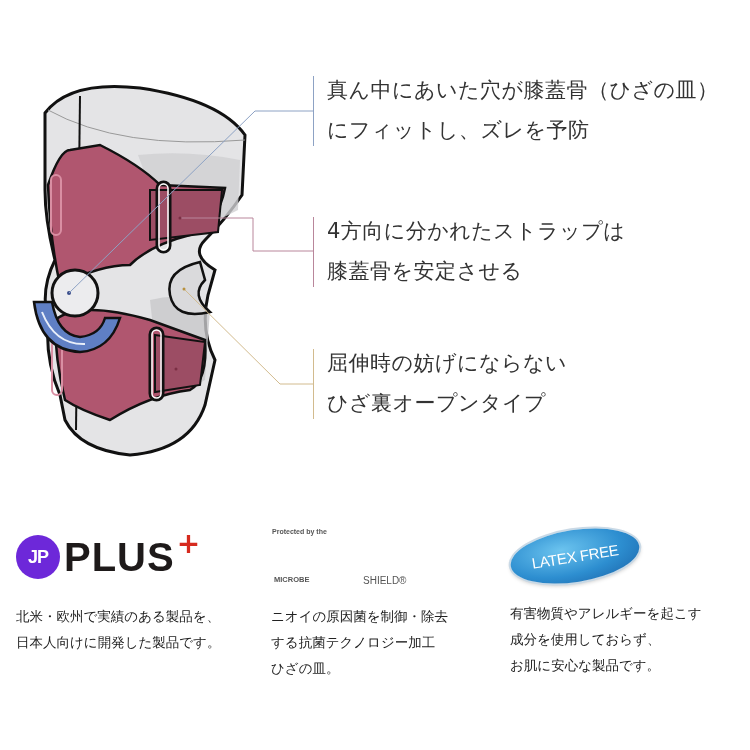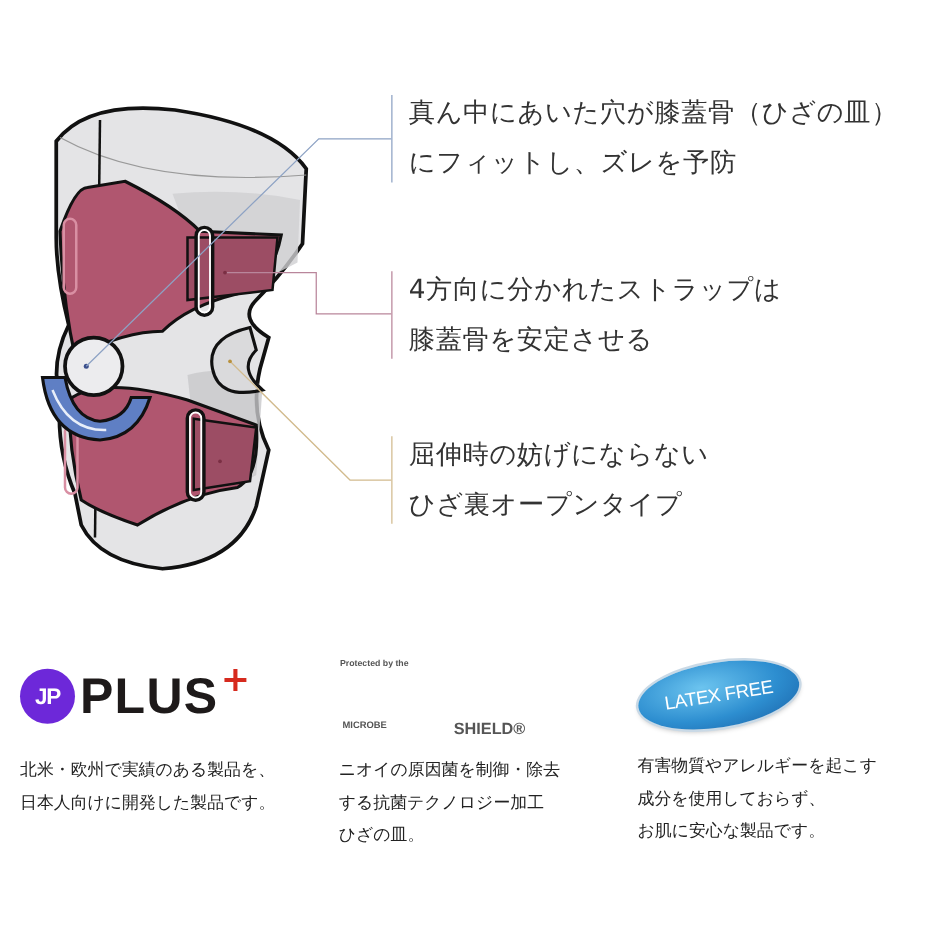--- a/index.html
+++ b/index.html
@@ -14,21 +14,21 @@
   .jp-circle { width:44px; height:44px; border-radius:50%; background:#6d28d9; color:#fff;
                font-family:"Liberation Sans",sans-serif; font-weight:bold; font-size:18px;
                display:flex; align-items:center; justify-content:center; letter-spacing:-1px; }
   .plus-text { font-family:"Liberation Sans",sans-serif; font-weight:900; font-size:40px; color:#1e1a1a;
                margin-left:4px; letter-spacing:1px; line-height:40px;text-align:right; }
   .plus-mark { color:#d62a1e; font-size:28px; font-weight:bold; position:relative; top:-14px; margin-left:2px; }
   .aegis { position:absolute; left:268px; top:528px; width:140px; height:56px; color:#555; }
   .aegis .small { font-family:"Liberation Sans",sans-serif; font-weight:bold; font-size:7px; position:absolute; left:4px; top:0; }
   .aegis .word { font-family:"Liberation Sans",sans-serif; font-weight:bold; font-size:44px; position:absolute; left:0; top:2px; letter-spacing:-3px; line-height:44px; }
   .aegis .sub1 { font-family:"Liberation Sans",sans-serif; font-weight:bold; font-size:7.5px; position:absolute; left:6px; top:47px; }
-  .aegis .sub2 { font-family:"Liberation Sans",sans-serif; font-weight:bold; font-size:13px; position:absolute; left:95px; top:47px; }
+  .aegis .sub2 { font-family:"Liberation Sans",sans-serif; font-weight:normal; font-size:10px; position:absolute; left:95px; top:47px; }
   .latex { position:absolute; left:510px; top:530px; width:130px; height:52px; border-radius:50%;
            background:radial-gradient(ellipse at 40% 35%, #6cc4ef 0%, #2d8ed0 55%, #1a63a8 100%);
            transform:rotate(-9deg); box-shadow:0 0 0 2px #c9d9e6, 0 2px 4px rgba(0,0,0,0.25);
            display:flex; align-items:center; justify-content:center; }
   .latex span { color:#fff; font-family:"Liberation Sans",sans-serif; font-size:15px; letter-spacing:-0.3px; }
 </style>
 </head>
 <body>
 
 <svg class="illus" viewBox="0 0 750 470">

